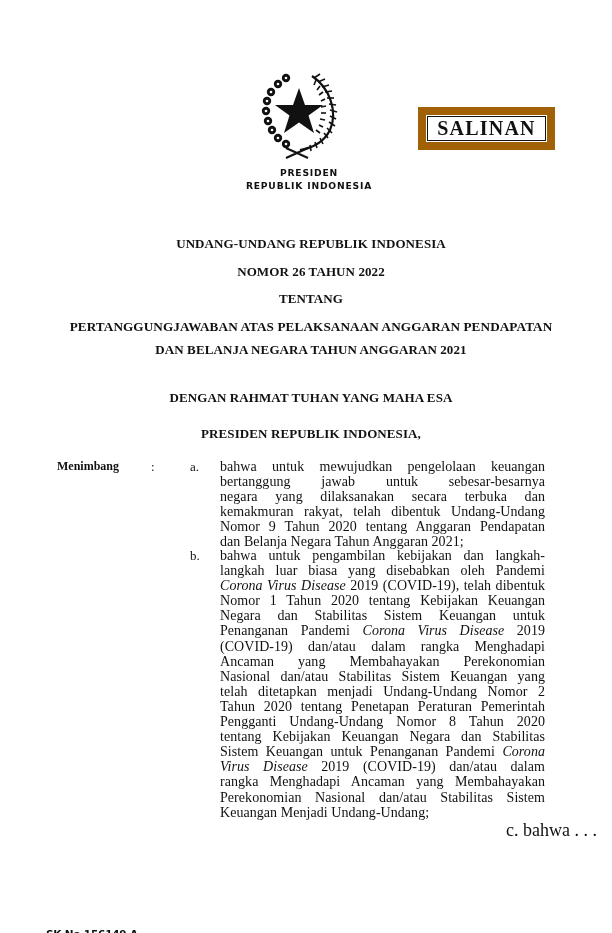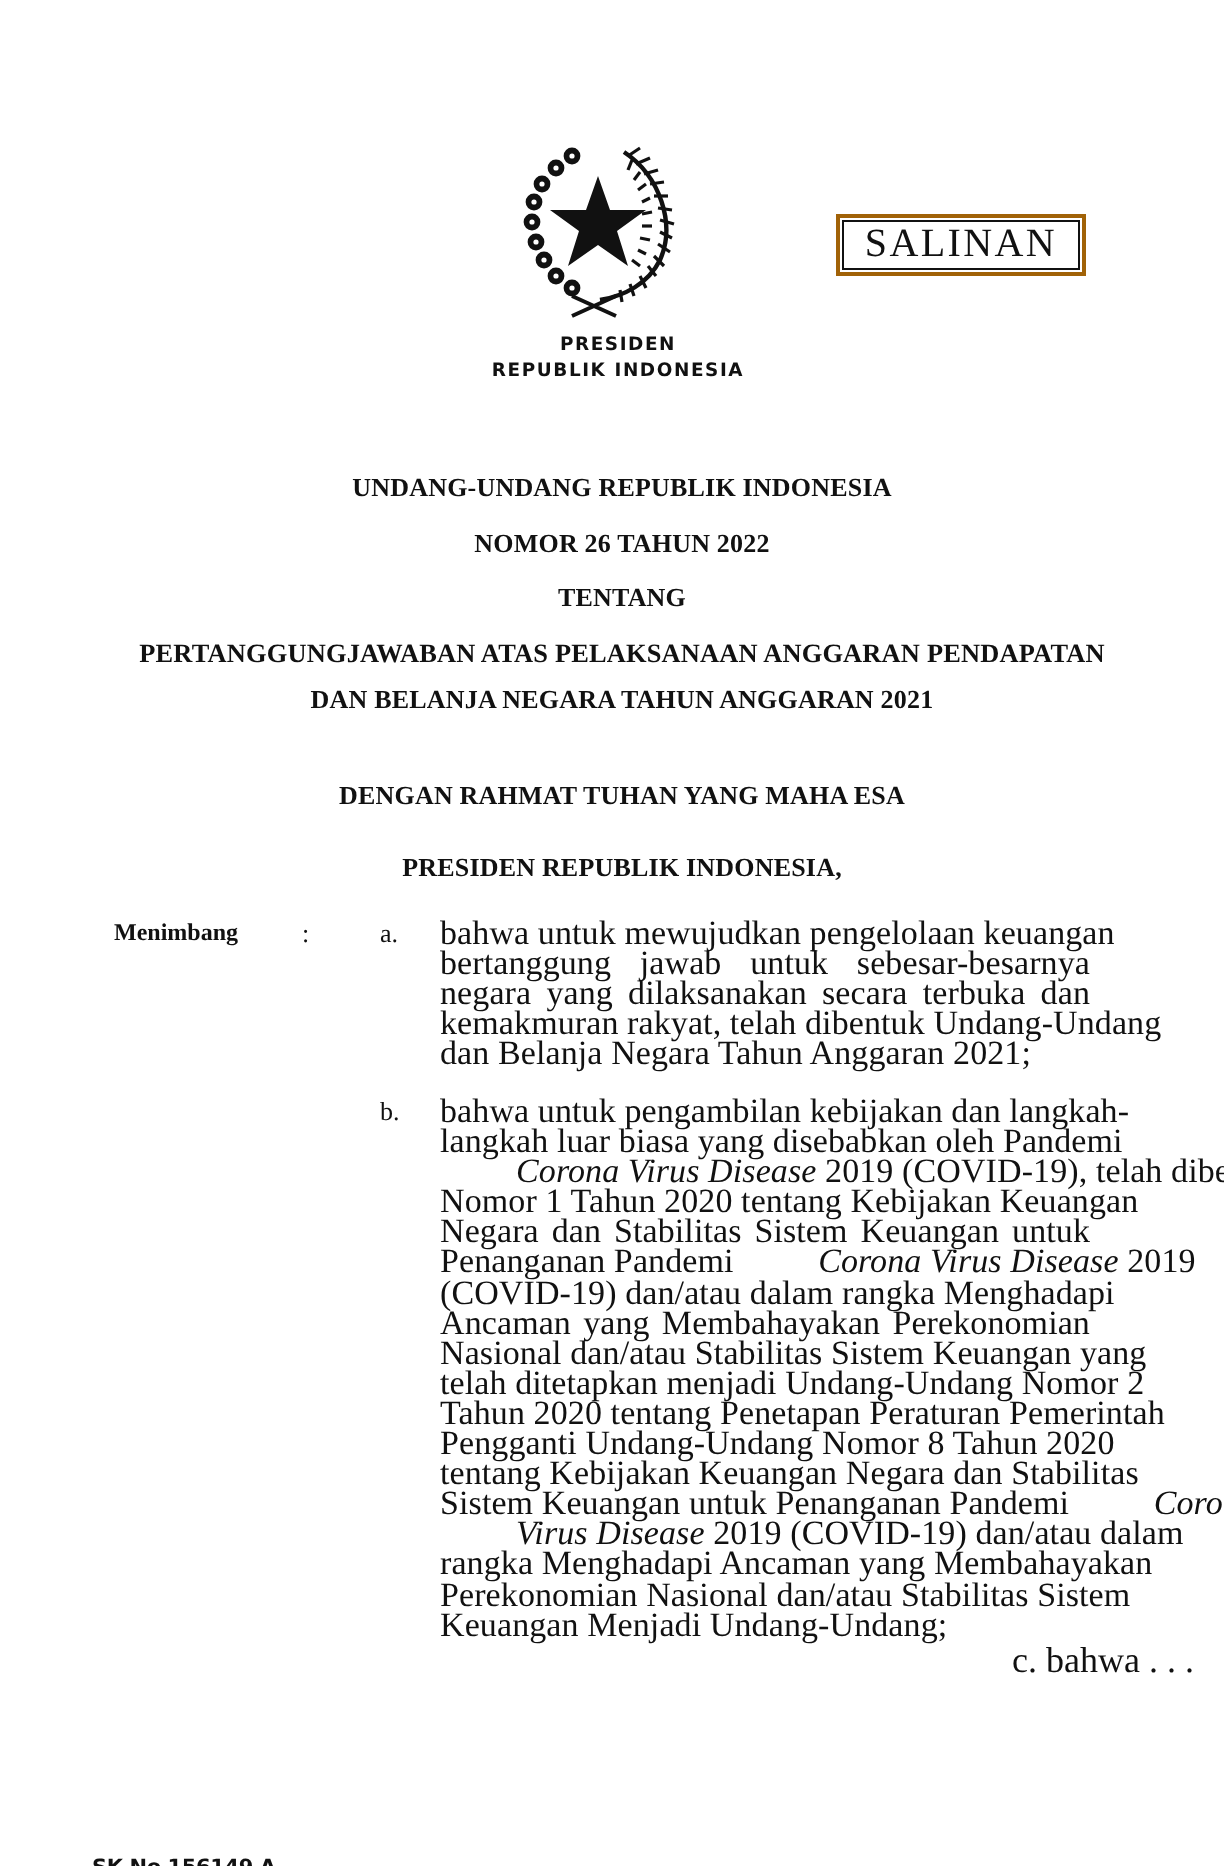--- a/index.html
+++ b/index.html
@@ -28,27 +28,27 @@
       top: 64px;
       width: 86px;
       height: 96px;
     }
     .salinan-box {
       position: absolute;
       left: 418px;
       top: 107px;
       width: 121px;
       height: 27px;
-      border: 2px solid #a16207;
+      border: 8px solid #a16207;
       box-shadow: inset 0 0 0 1px #fff, inset 0 0 0 2px #111;
       display: flex;
       align-items: center;
       justify-content: center;
       font-family: "Liberation Serif", serif;
-      font-weight: normal;
+      font-weight: bold;
       font-size: 20px;
       letter-spacing: 1.2px;
     }
     .presiden-label {
       position: absolute;
       left: 0;
       width: 612px;
       text-align: center;
       font-family: "DejaVu Sans", sans-serif;
       font-weight: bold;
@@ -101,41 +101,40 @@
       line-height: 15px;
       font-family: "Liberation Serif", serif;
     }
     .item-letter.a { top: 459px; }
     .item-letter.b { top: 548px; }
     .item-body {
       position: absolute;
       left: 220px;
       width: 325px;
       font-family: "Liberation Serif", serif;
-      font-size: 17px;
+      font-size: 14px;
       line-height: 15.1px;
       text-align: justify;
       text-align-last: left;
       letter-spacing: 0.05px;
     }
     .item-body.a { top: 459px; }
     .item-body.b { top: 548px; }
     .item-body .line {
       display: block;
       text-align: justify;
       text-align-last: justify;
       white-space: nowrap;
       height: 15.1px;
     }
     .item-body .line.last {
       text-align-last: left;
     }
     .item-body .line span.it {
       font-style: italic;
-      margin-left: 38px;
     }
     .continuation {
       position: absolute;
       left: 461px;
       top: 823px;
       font-family: "Liberation Serif", serif;
       font-size: 18px;
       line-height: 15px;
       margin-left: 45px;
     }
@@ -227,20 +226,21 @@
 
   <div class="menimbang">Menimbang</div>
   <div class="colon">:</div>
 
   <div class="item-letter a">a.</div>
   <div class="item-body a">
     <span class="line">bahwa untuk mewujudkan pengelolaan keuangan</span>
     <span class="line">bertanggung jawab untuk sebesar-besarnya</span>
     <span class="line">negara yang dilaksanakan secara terbuka dan</span>
     <span class="line">kemakmuran rakyat, telah dibentuk Undang-Undang</span>
+    <span class="line">Nomor 9 Tahun 2020 tentang Anggaran Pendapatan</span>
     <span class="line last">dan Belanja Negara Tahun Anggaran 2021;</span>
   </div>
 
   <div class="item-letter b">b.</div>
   <div class="item-body b">
     <span class="line">bahwa untuk pengambilan kebijakan dan langkah-</span>
     <span class="line">langkah luar biasa yang disebabkan oleh Pandemi</span>
     <span class="line"><span class="it">Corona Virus Disease</span> 2019 (COVID-19), telah dibentuk</span>
     <span class="line">Nomor 1 Tahun 2020 tentang Kebijakan Keuangan</span>
     <span class="line">Negara dan Stabilitas Sistem Keuangan untuk</span>

